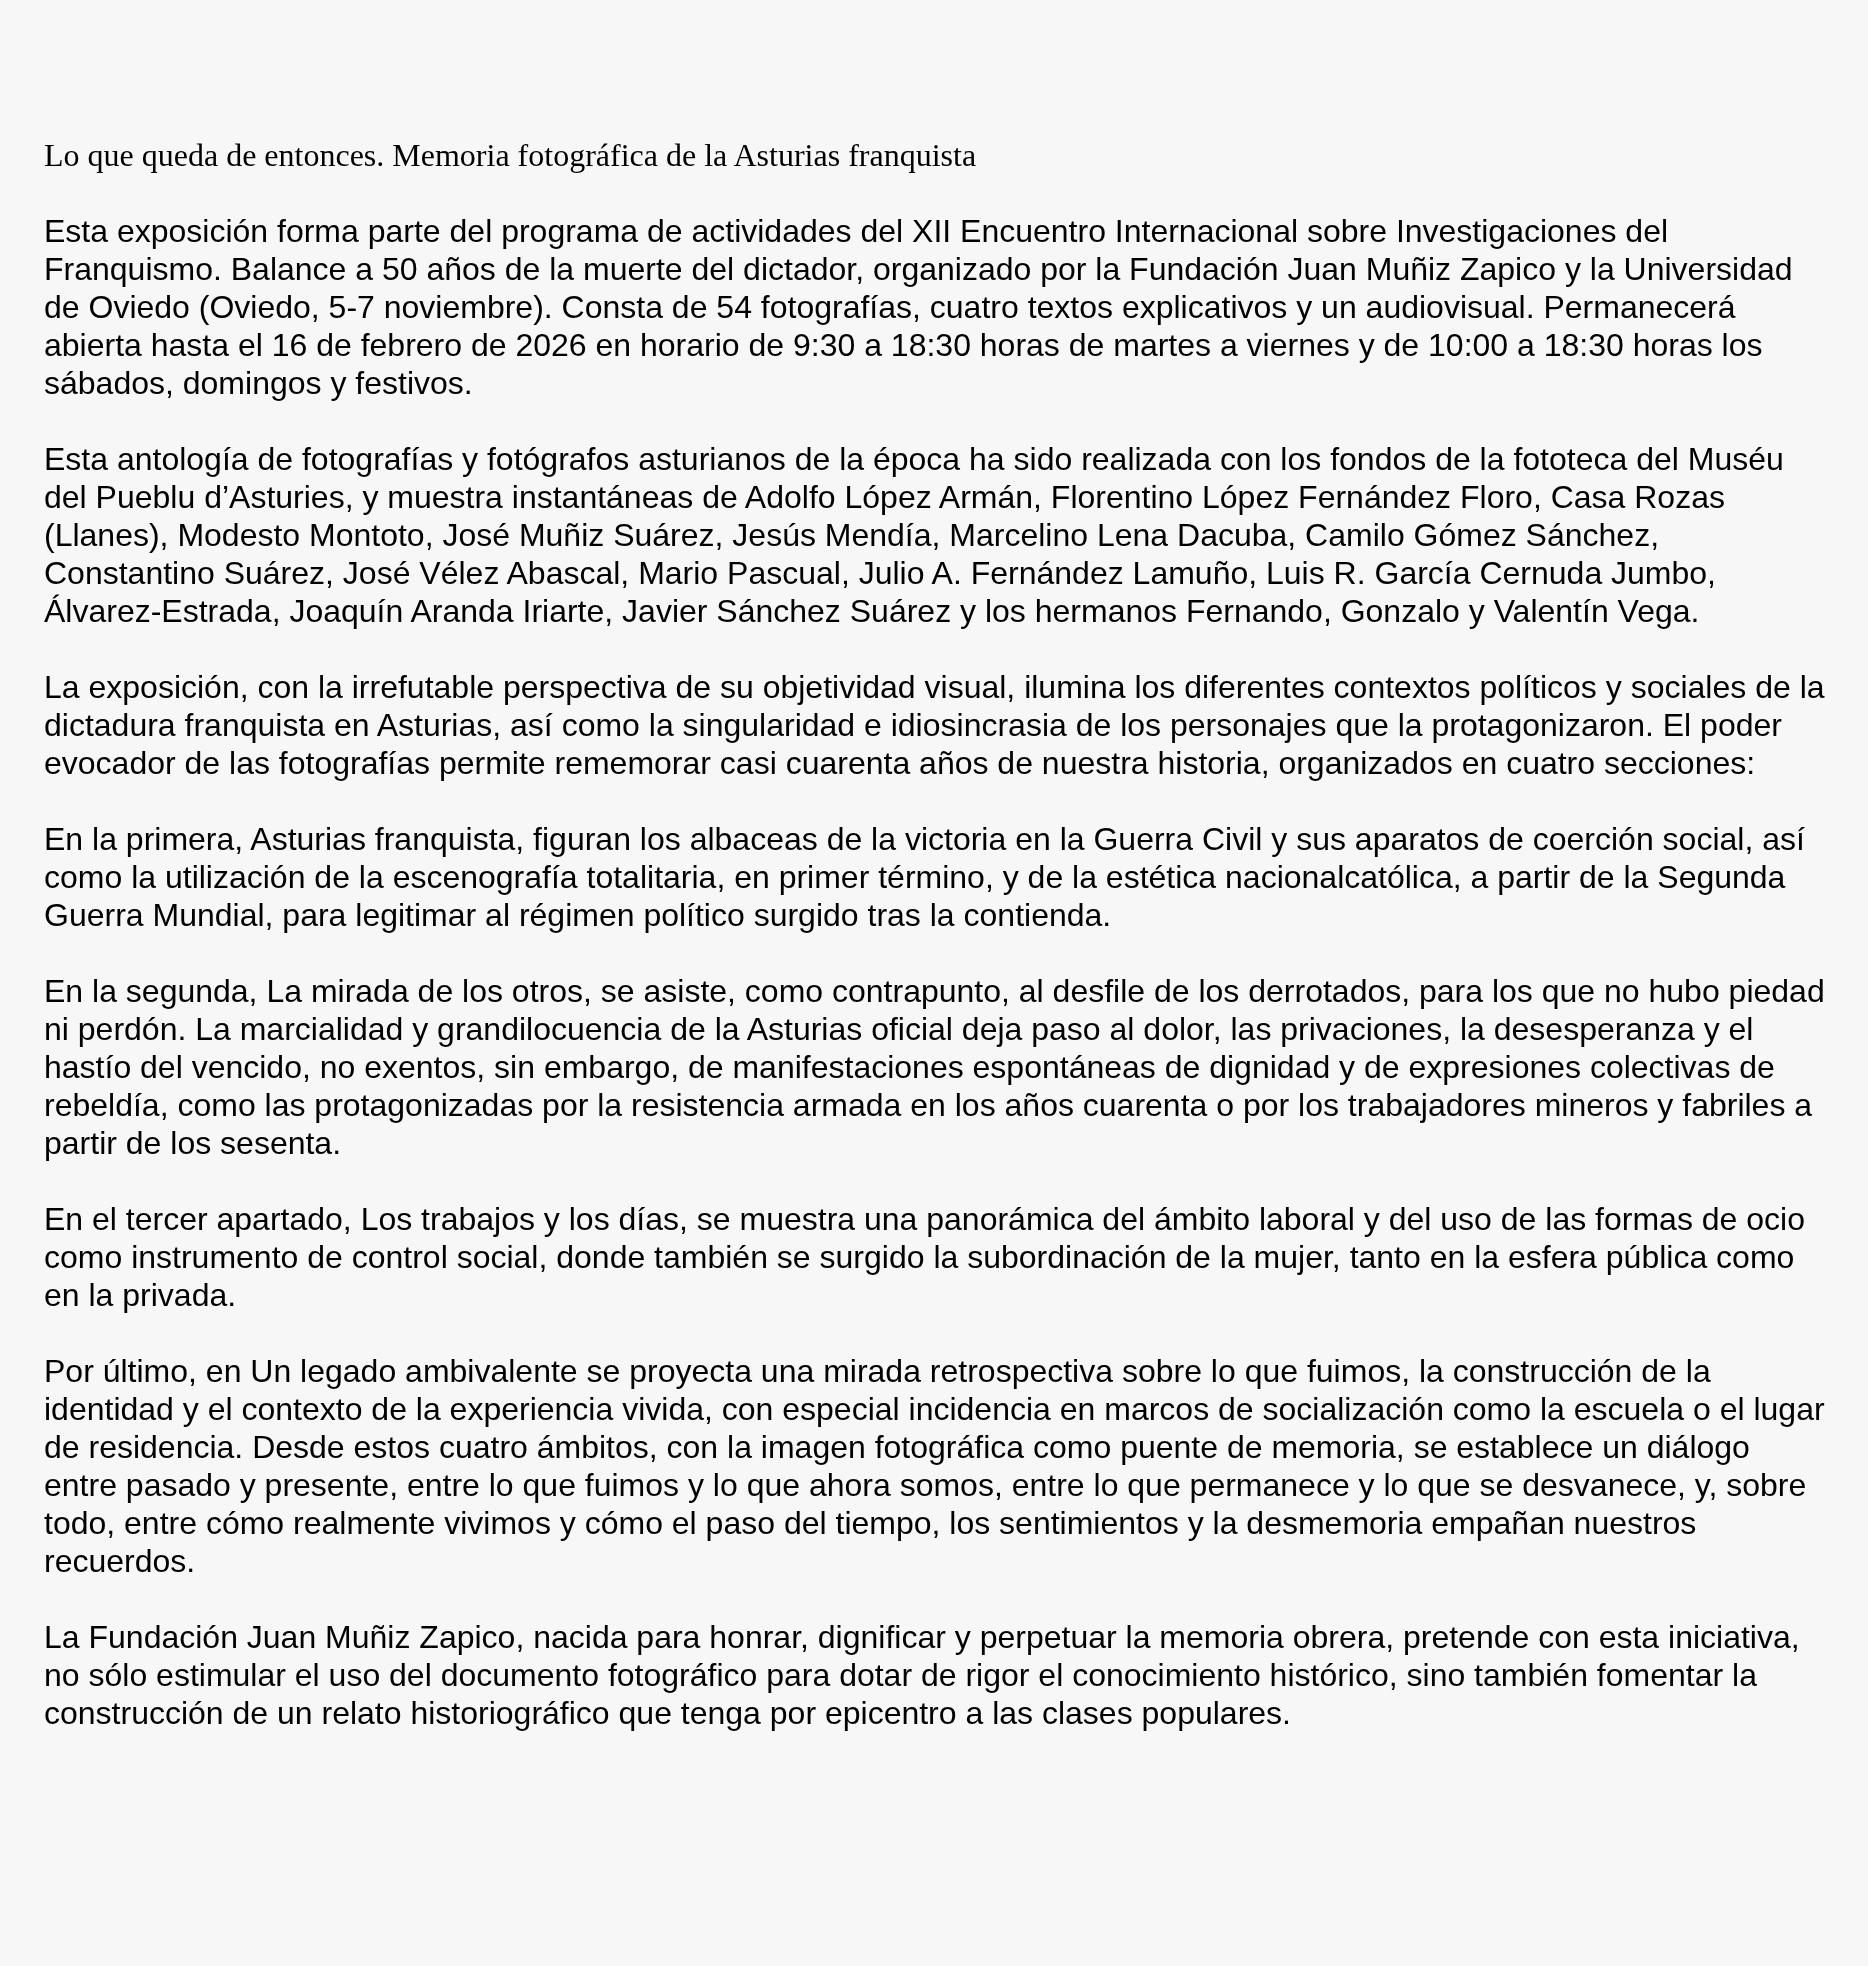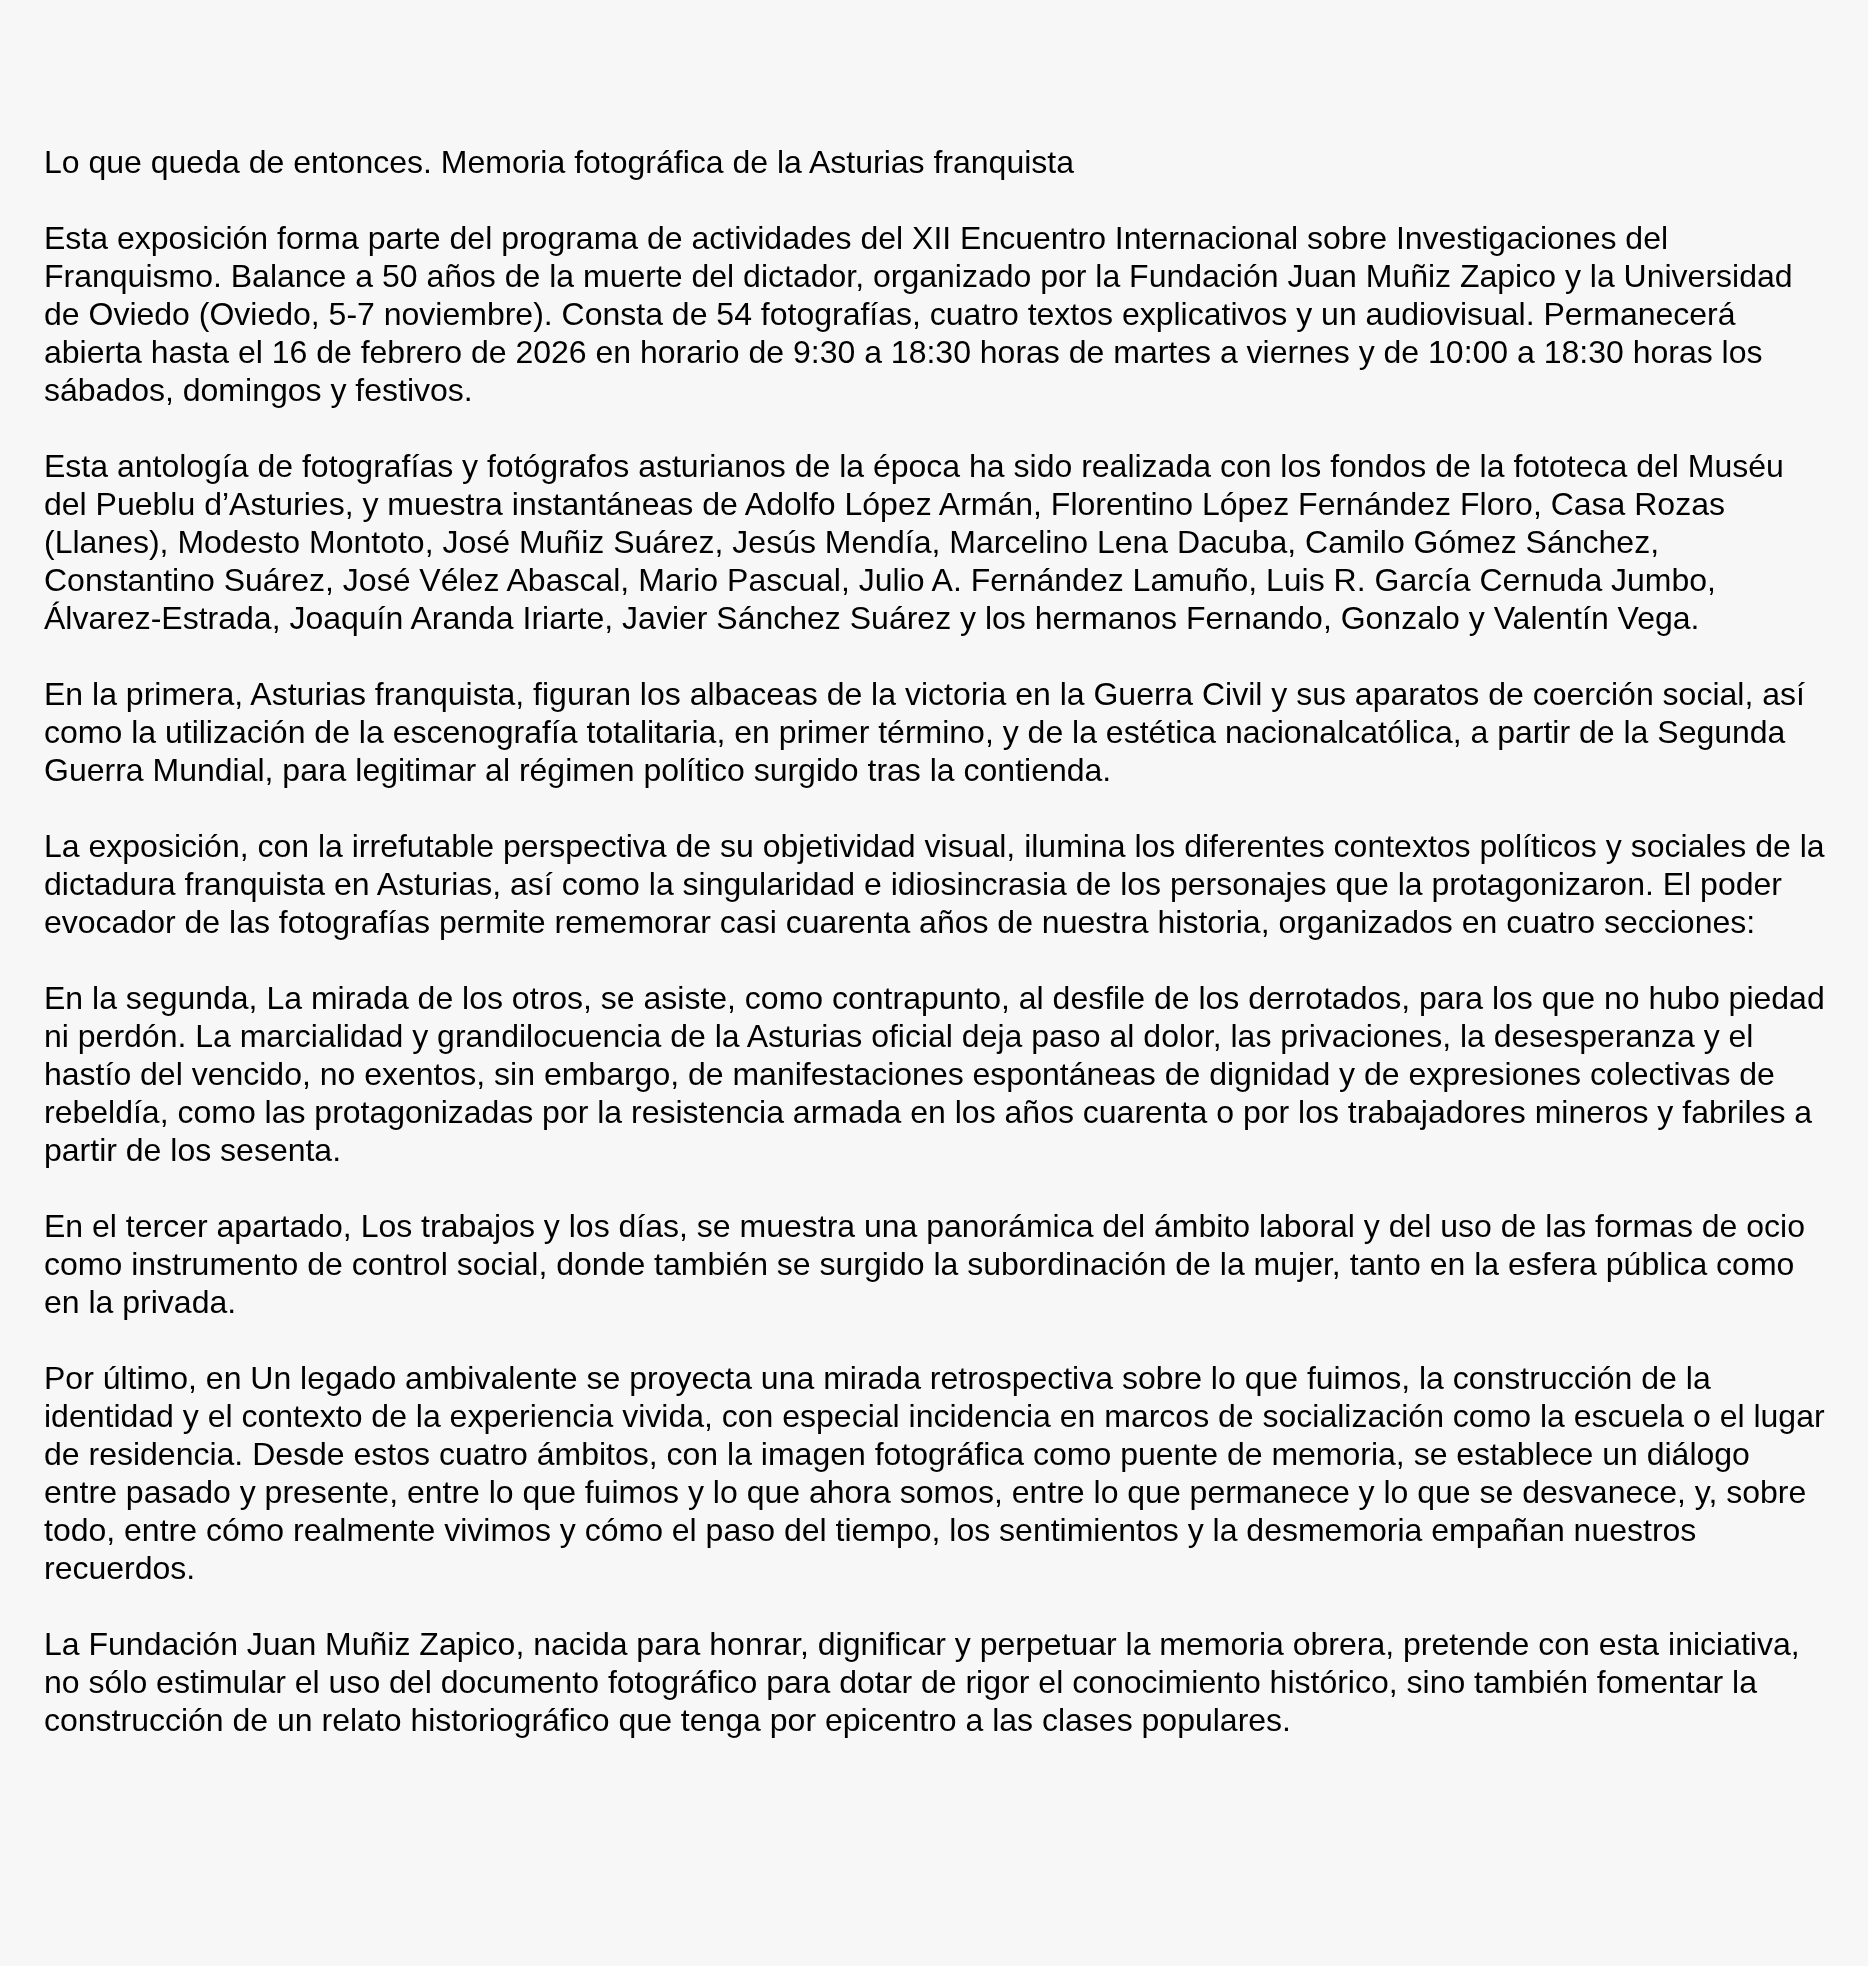--- a/index.html
+++ b/index.html
@@ -21,32 +21,33 @@
   }
   .doc-text p {
     margin: 38px 0 0 0;
     font-size: 32px;
     line-height: 38px;
     font-weight: 400;
     letter-spacing: 0;
     word-spacing: 0;
   }
   .doc-text p:first-child {
-    margin-top: 12px;
+    margin-top: 5px;
+    font-family: Liberation Serif, serif;
   }
 </style>
 </head>
 <body style="background: rgb(247, 247, 247); color: rgb(0, 0, 0);">
 
 <main class="page">
   <div class="doc-text">
     <p>Lo que queda de entonces. Memoria fotográfica de la Asturias franquista</p>
     <p>Esta exposición forma parte del programa de actividades del XII Encuentro Internacional sobre Investigaciones del Franquismo. Balance a 50 años de la muerte del dictador, organizado por la Fundación Juan Muñiz Zapico y la Universidad de Oviedo (Oviedo, 5-7 noviembre). Consta de 54 fotografías, cuatro textos explicativos y un audiovisual. Permanecerá abierta hasta el 16 de febrero de 2026 en horario de 9:30 a 18:30 horas de martes a viernes y de 10:00 a 18:30 horas los sábados, domingos y festivos.</p>
     <p>Esta antología de fotografías y fotógrafos asturianos de la época ha sido realizada con los fondos de la fototeca del Muséu del Pueblu d’Asturies, y muestra instantáneas de Adolfo López Armán, Florentino López Fernández Floro, Casa Rozas (Llanes), Modesto Montoto, José Muñiz Suárez, Jesús Mendía, Marcelino Lena Dacuba, Camilo Gómez Sánchez, Constantino Suárez, José Vélez Abascal, Mario Pascual, Julio A. Fernández Lamuño, Luis R. García Cernuda Jumbo, Álvarez-Estrada, Joaquín Aranda Iriarte, Javier Sánchez Suárez y los hermanos Fernando, Gonzalo y Valentín Vega.</p>
+    <p>La exposición, con la irrefutable perspectiva de su objetividad visual, ilumina los diferentes contextos políticos y sociales de la dictadura franquista en Asturias, así como la singularidad e idiosincrasia de los personajes que la protagonizaron. El poder evocador de las fotografías permite rememorar casi cuarenta años de nuestra historia, organizados en cuatro secciones:</p>
     <p>En la primera, Asturias franquista, figuran los albaceas de la victoria en la Guerra Civil y sus aparatos de coerción social, así como la utilización de la escenografía totalitaria, en primer término, y de la estética nacionalcatólica, a partir de la Segunda Guerra Mundial, para legitimar al régimen político surgido tras la contienda.</p>
-    <p>La exposición, con la irrefutable perspectiva de su objetividad visual, ilumina los diferentes contextos políticos y sociales de la dictadura franquista en Asturias, así como la singularidad e idiosincrasia de los personajes que la protagonizaron. El poder evocador de las fotografías permite rememorar casi cuarenta años de nuestra historia, organizados en cuatro secciones:</p>
     <p>En la segunda, La mirada de los otros, se asiste, como contrapunto, al desfile de los derrotados, para los que no hubo piedad ni perdón. La marcialidad y grandilocuencia de la Asturias oficial deja paso al dolor, las privaciones, la desesperanza y el hastío del vencido, no exentos, sin embargo, de manifestaciones espontáneas de dignidad y de expresiones colectivas de rebeldía, como las protagonizadas por la resistencia armada en los años cuarenta o por los trabajadores mineros y fabriles a partir de los sesenta.</p>
     <p>En el tercer apartado, Los trabajos y los días, se muestra una panorámica del ámbito laboral y del uso de las formas de ocio como instrumento de control social, donde también se surgido la subordinación de la mujer, tanto en la esfera pública como en la privada.</p>
     <p>Por último, en Un legado ambivalente se proyecta una mirada retrospectiva sobre lo que fuimos, la construcción de la identidad y el contexto de la experiencia vivida, con especial incidencia en marcos de socialización como la escuela o el lugar de residencia. Desde estos cuatro ámbitos, con la imagen fotográfica como puente de memoria, se establece un diálogo entre pasado y presente, entre lo que fuimos y lo que ahora somos, entre lo que permanece y lo que se desvanece, y, sobre todo, entre cómo realmente vivimos y cómo el paso del tiempo, los sentimientos y la desmemoria empañan nuestros recuerdos.</p>
     <p>La Fundación Juan Muñiz Zapico, nacida para honrar, dignificar y perpetuar la memoria obrera, pretende con esta iniciativa, no sólo estimular el uso del documento fotográfico para dotar de rigor el conocimiento histórico, sino también fomentar la construcción de un relato historiográfico que tenga por epicentro a las clases populares.</p>
   </div>
 </main>
 
 
 </body></html>

